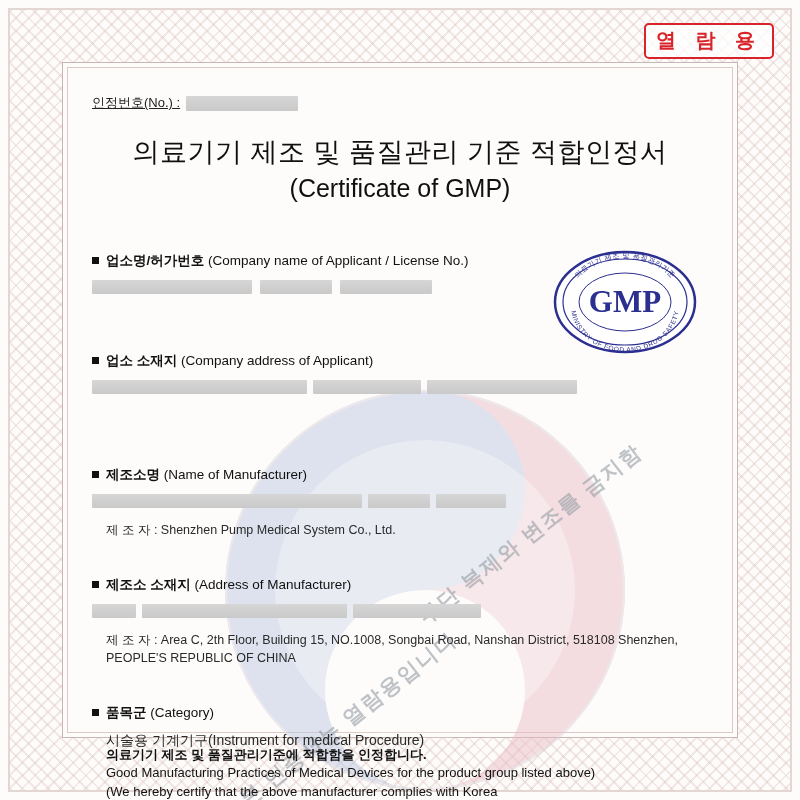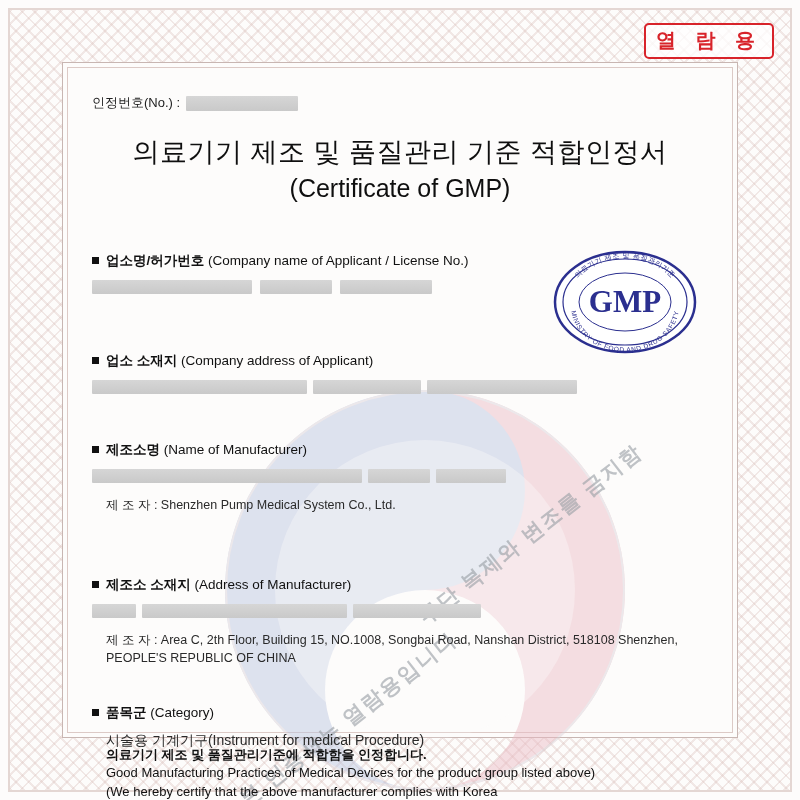--- a/index.html
+++ b/index.html
@@ -94,20 +94,21 @@
   }
 
   .no-row {
     position: absolute;
     left: 8px;
     top: 10px;
     display: flex;
     align-items: center;
     font-size: 13px;
     color: #222;
+    text-decoration: underline;
   }
   .redact {
     display: inline-block;
     background: linear-gradient(180deg,#d6d6d6,#c9c9c9);
     border-radius: 1px;
     vertical-align: middle;
   }
   .no-redact { width: 112px; height: 15px; margin-left: 6px; }
 
   .title-block {
@@ -159,21 +160,21 @@
   }
   .sec-plain {
     margin-top: 10px;
     margin-left: 14px;
     font-size: 14px;
     color: #2a2a2a;
   }
 
   .s-company { top: 150px; }
   .s-address { top: 250px; }
-  .s-manu    { top: 339px; }
+  .s-manu    { top: 364px; }
   .s-manuadr { top: 474px; }
   .s-category{ top: 602px; }
 
   .certify {
     position: absolute;
     left: 22px;
     top: 662px;
     width: 600px;
     font-size: 13px;
     line-height: 1.42;

